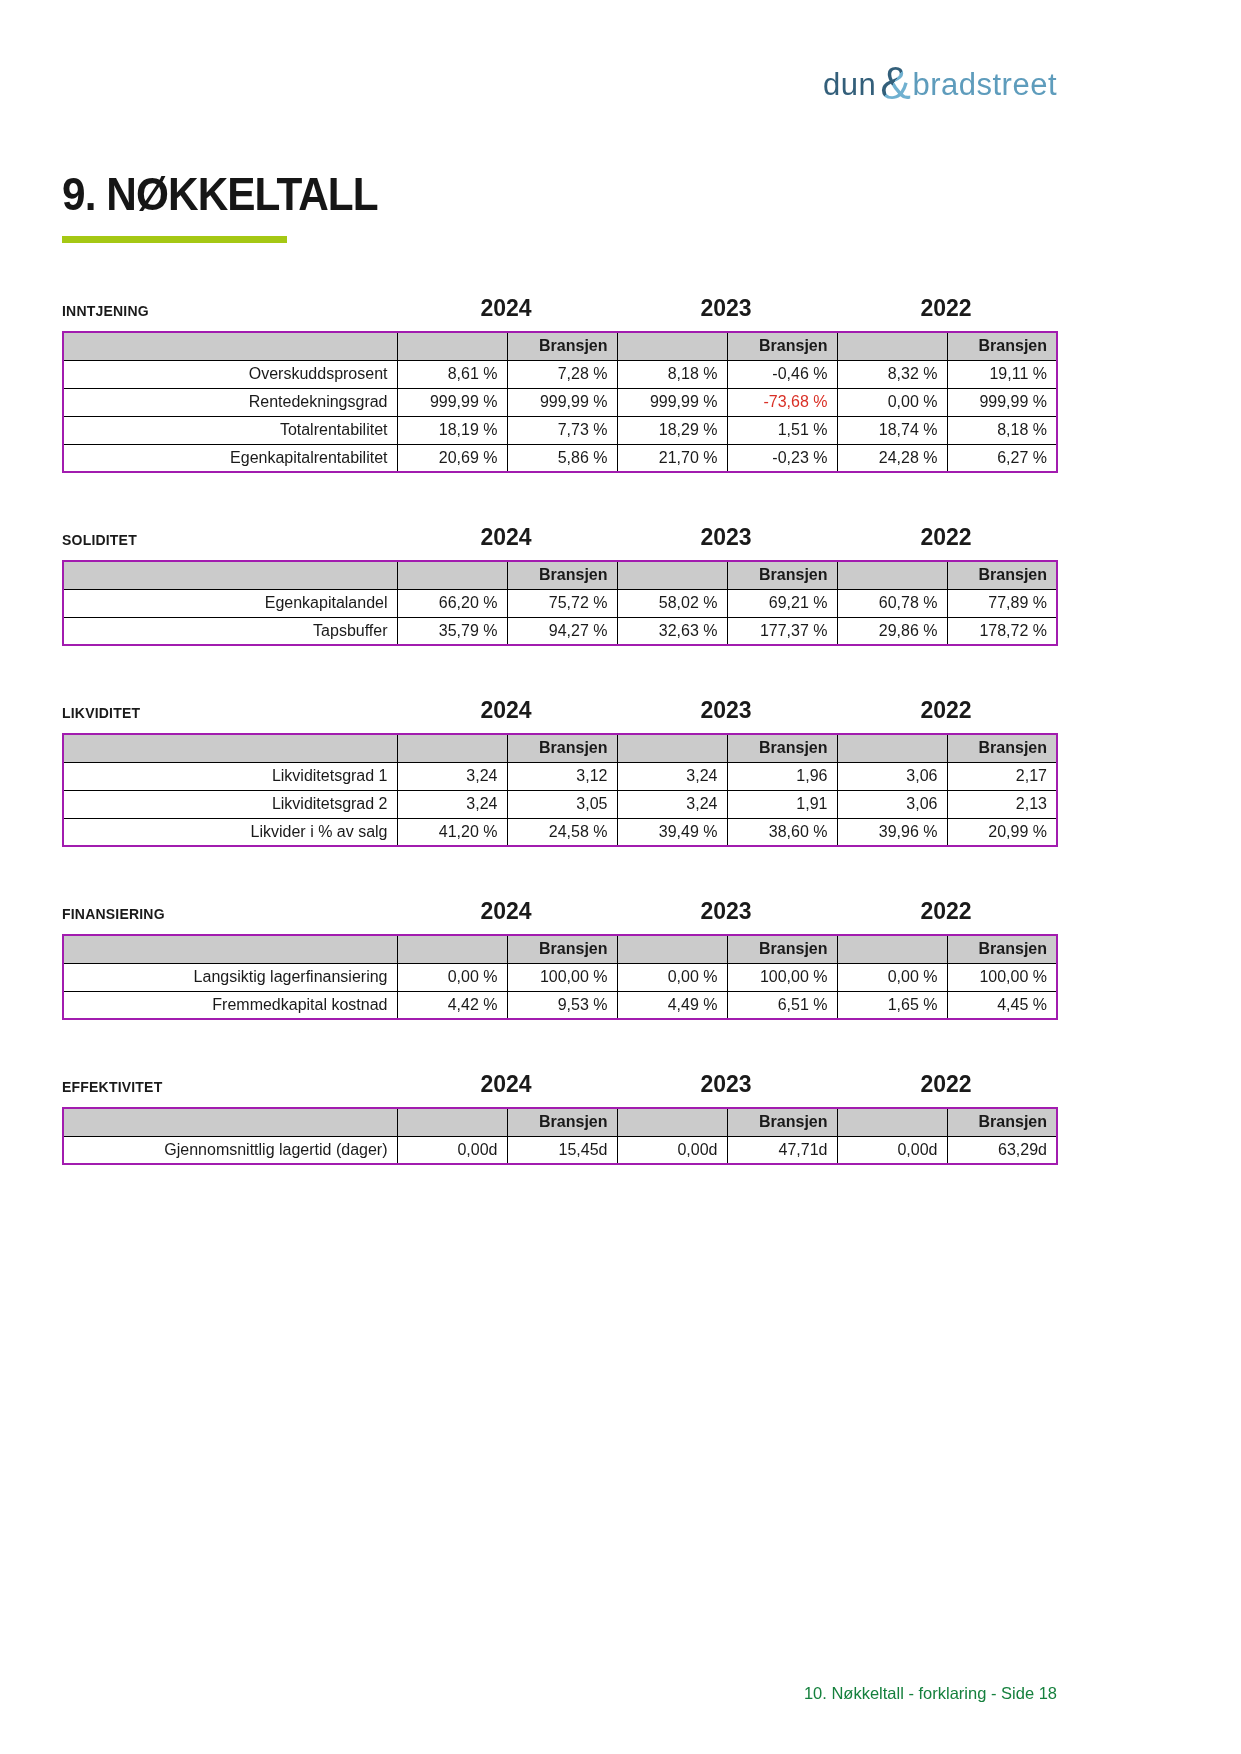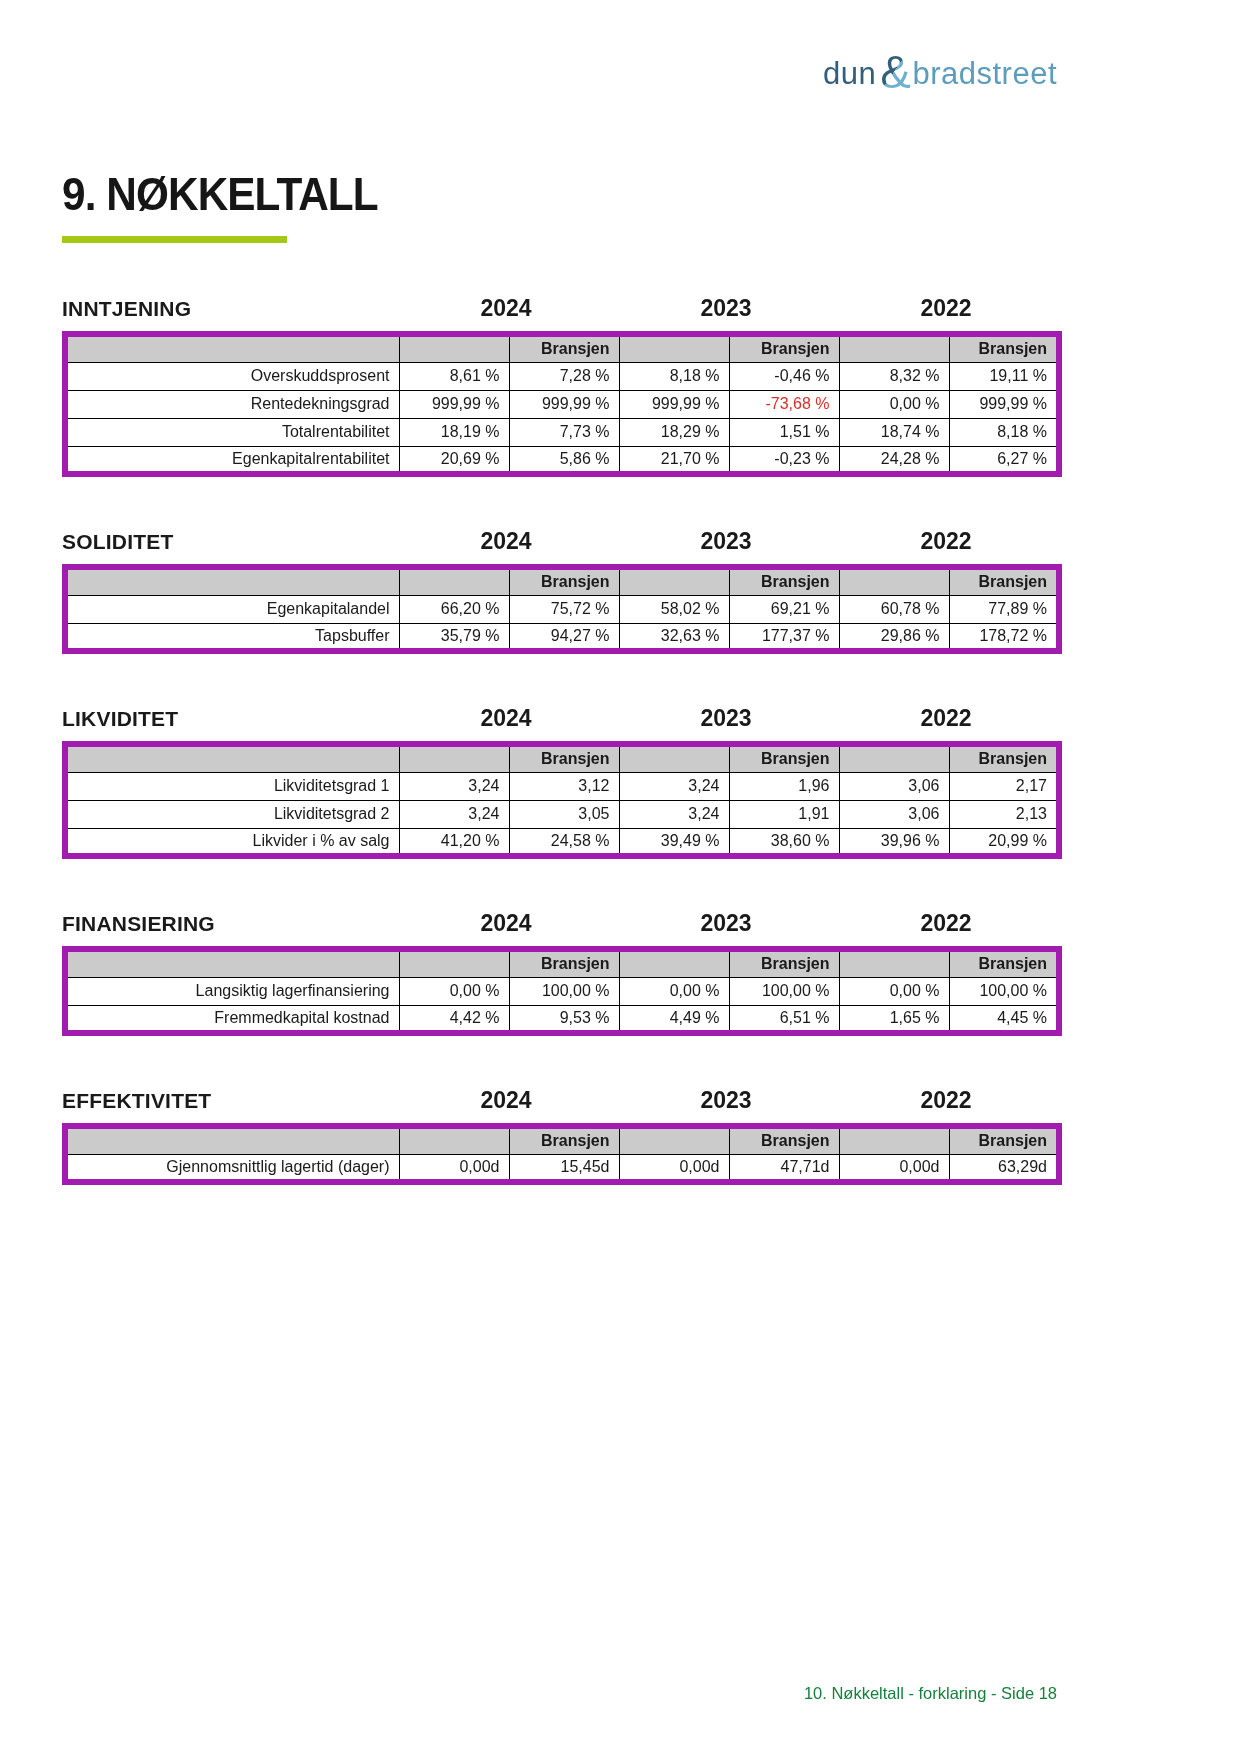--- a/index.html
+++ b/index.html
@@ -21,21 +21,21 @@
     position:relative;
     width:1241px;
     height:1754px;
     background:#ffffff;
     overflow:hidden;
     padding:170px 184px 0 62px;
   }
   
   .logo{
     position:absolute;
-    top:56px;
+    top:67px;
     right:184px;
     display:flex;
     align-items:center;
     font-size:31px;
     letter-spacing:.5px;
     white-space:nowrap;
   }
   .logo .dun{color:var(--logo-dark);font-weight:400;}
   .logo .amp{
     font-size:46px;
@@ -69,35 +69,35 @@
   .sections{margin-top:52px;}
   .section{margin-bottom:51px;}
   .heading-row{
     display:flex;
     align-items:baseline;
     margin-bottom:9px;
     width:996px;
   }
   .section-title{
     width:334px;
-    font-size:21px;
+    font-size:14px;
     font-weight:700;
     letter-spacing:.2px;
   }
   .year-label{
     width:220px;
     text-align:center;
     font-size:23px;
     font-weight:700;
   }
   table.metrics{
     table-layout:fixed;
     width:996px;
     border-collapse:collapse;
-    border:6px solid #a21caf;
+    border:2px solid #a21caf;
     font-size:16px;
   }
   table.metrics col.c-label{width:334px;}
   table.metrics col.c-val{width:110px;}
   table.metrics th,
   table.metrics td{
     border:1px solid #000;
     height:28px;
     padding:1px 9px 1px 6px;
     overflow:hidden;

